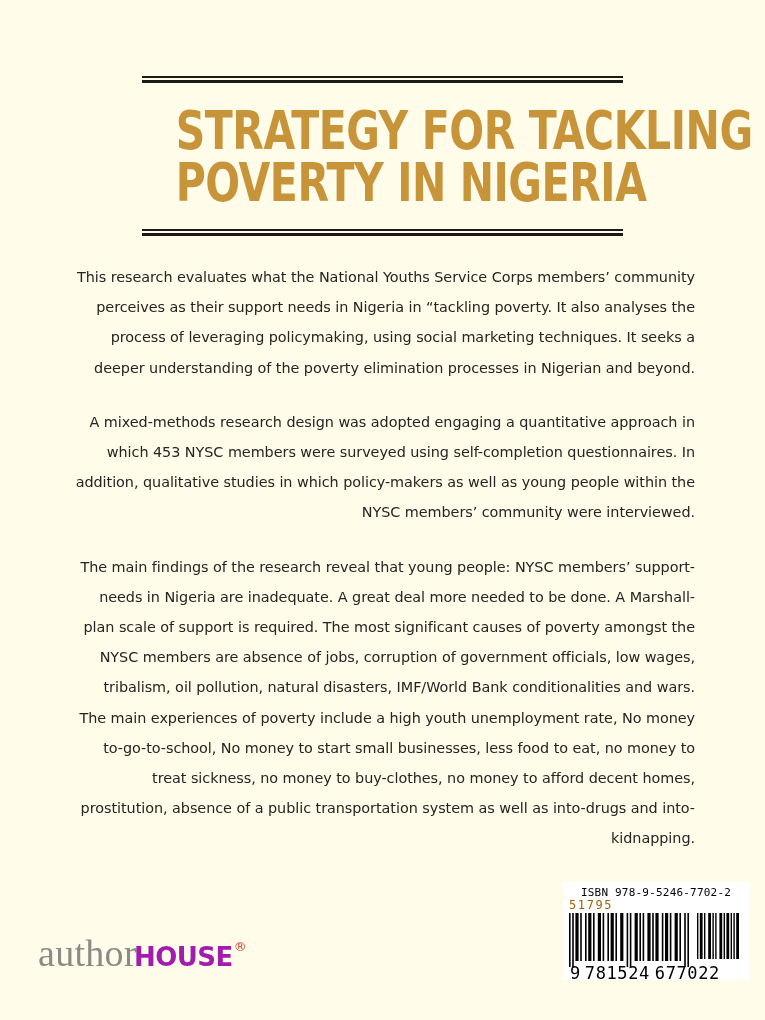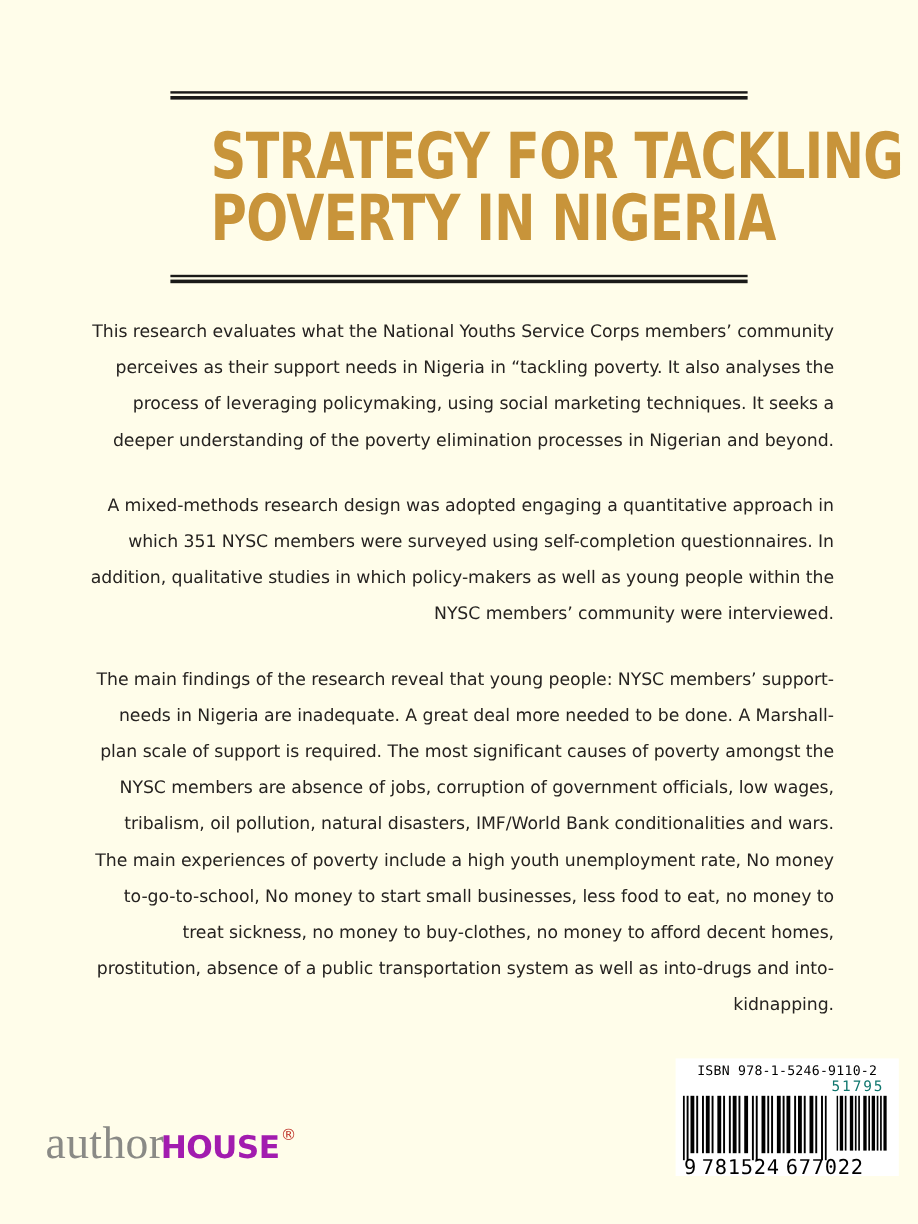--- a/index.html
+++ b/index.html
@@ -139,25 +139,24 @@
   .isbn-text {
     font-family: "DejaVu Sans Mono", "Liberation Mono", monospace;
     font-size: 11px;
     color: #000;
     letter-spacing: 0.2px;
     text-align: center;
     line-height: 13px;
     white-space: nowrap;
   }
   .price-row {
-    text-align: right;
     font-family: "DejaVu Sans Mono", "Liberation Mono", monospace;
     font-size: 12px;
     letter-spacing: 1.6px;
-    color: #0f766e;
+    color: #a16207;
     line-height: 13px;
     padding-right: 6px;
   }
   .bars-row {
     display: flex;
     align-items: flex-start;
     margin-top: 1px;
   }
   .bars-main {
     width: 120px;
@@ -194,30 +193,30 @@
     <div class="rule"></div>
     <div class="title-text">
       <span class="title-line">STRATEGY FOR TACKLING</span>
       <span class="title-line">POVERTY IN NIGERIA</span>
     </div>
     <div class="rule rule-bottom"></div>
   </div>
 
   <div class="body-copy">
     <p>This research evaluates what the National Youths Service Corps members’ community perceives as their support needs in Nigeria in “tackling poverty. It also analyses the process of leveraging policymaking, using social marketing techniques. It seeks a deeper understanding of the poverty elimination processes in Nigerian and beyond.</p>
-    <p>A mixed-methods research design was adopted engaging a quantitative approach in which 351 NYSC members were surveyed using self-completion questionnaires. In addition, qualitative studies in which policy-makers as well as young people within the NYSC members’ community were interviewed.</p>
+    <p>A mixed-methods research design was adopted engaging a quantitative approach in which 453 NYSC members were surveyed using self-completion questionnaires. In addition, qualitative studies in which policy-makers as well as young people within the NYSC members’ community were interviewed.</p>
     <p>The main findings of the research reveal that young people: NYSC members’ support-needs in Nigeria are inadequate. A great deal more needed to be done. A Marshall-plan scale of support is required. The most significant causes of poverty amongst the NYSC members are absence of jobs, corruption of government officials, low wages, tribalism, oil pollution, natural disasters, IMF/World Bank conditionalities and wars. The main experiences of poverty include a high youth unemployment rate, No money to-go-to-school, No money to start small businesses, less food to eat, no money to treat sickness, no money to buy-clothes, no money to afford decent homes, prostitution, absence of a public transportation system as well as into-drugs and into-kidnapping.</p>
   </div>
 
   <div class="logo">
     <span class="logo-author">author</span><span class="logo-house">HOUSE</span><span class="logo-reg">®</span>
   </div>
 
   <div class="barcode-box">
-    <div class="isbn-text">ISBN 978-1-5246-9110-2</div>
+    <div class="isbn-text">ISBN 978-9-5246-7702-2</div>
     <div class="price-row">51795</div>
     <div class="bars-row">
       <svg class="bars-main" viewBox="0 0 120 54" preserveAspectRatio="none">
         <g fill="#000">
           <rect x="0" y="0" width="1.6" height="54"></rect>
           <rect x="3.2" y="0" width="1.6" height="54"></rect>
           <rect x="6.4" y="0" width="3.2" height="48"></rect>
           <rect x="11.2" y="0" width="1.6" height="48"></rect>
           <rect x="16" y="0" width="1.6" height="48"></rect>
           <rect x="19.2" y="0" width="3.2" height="48"></rect>

